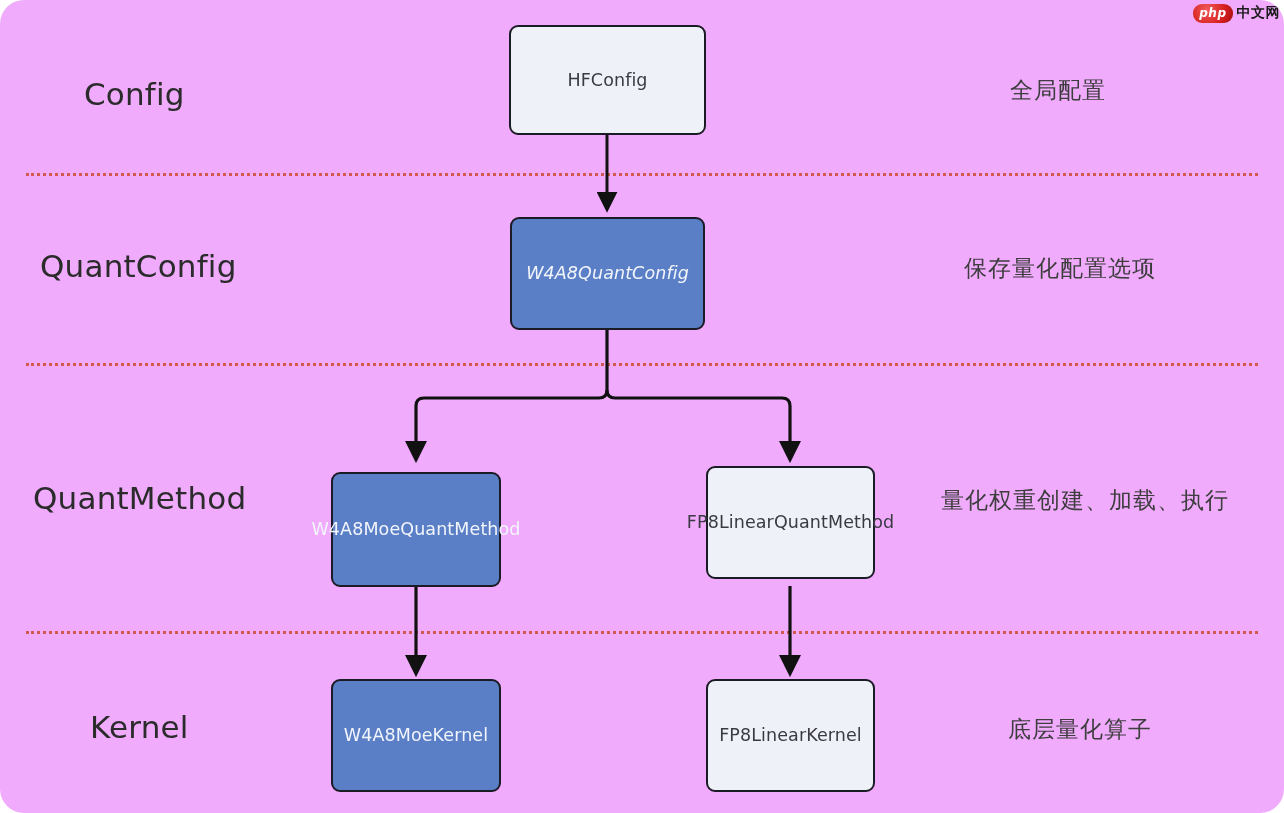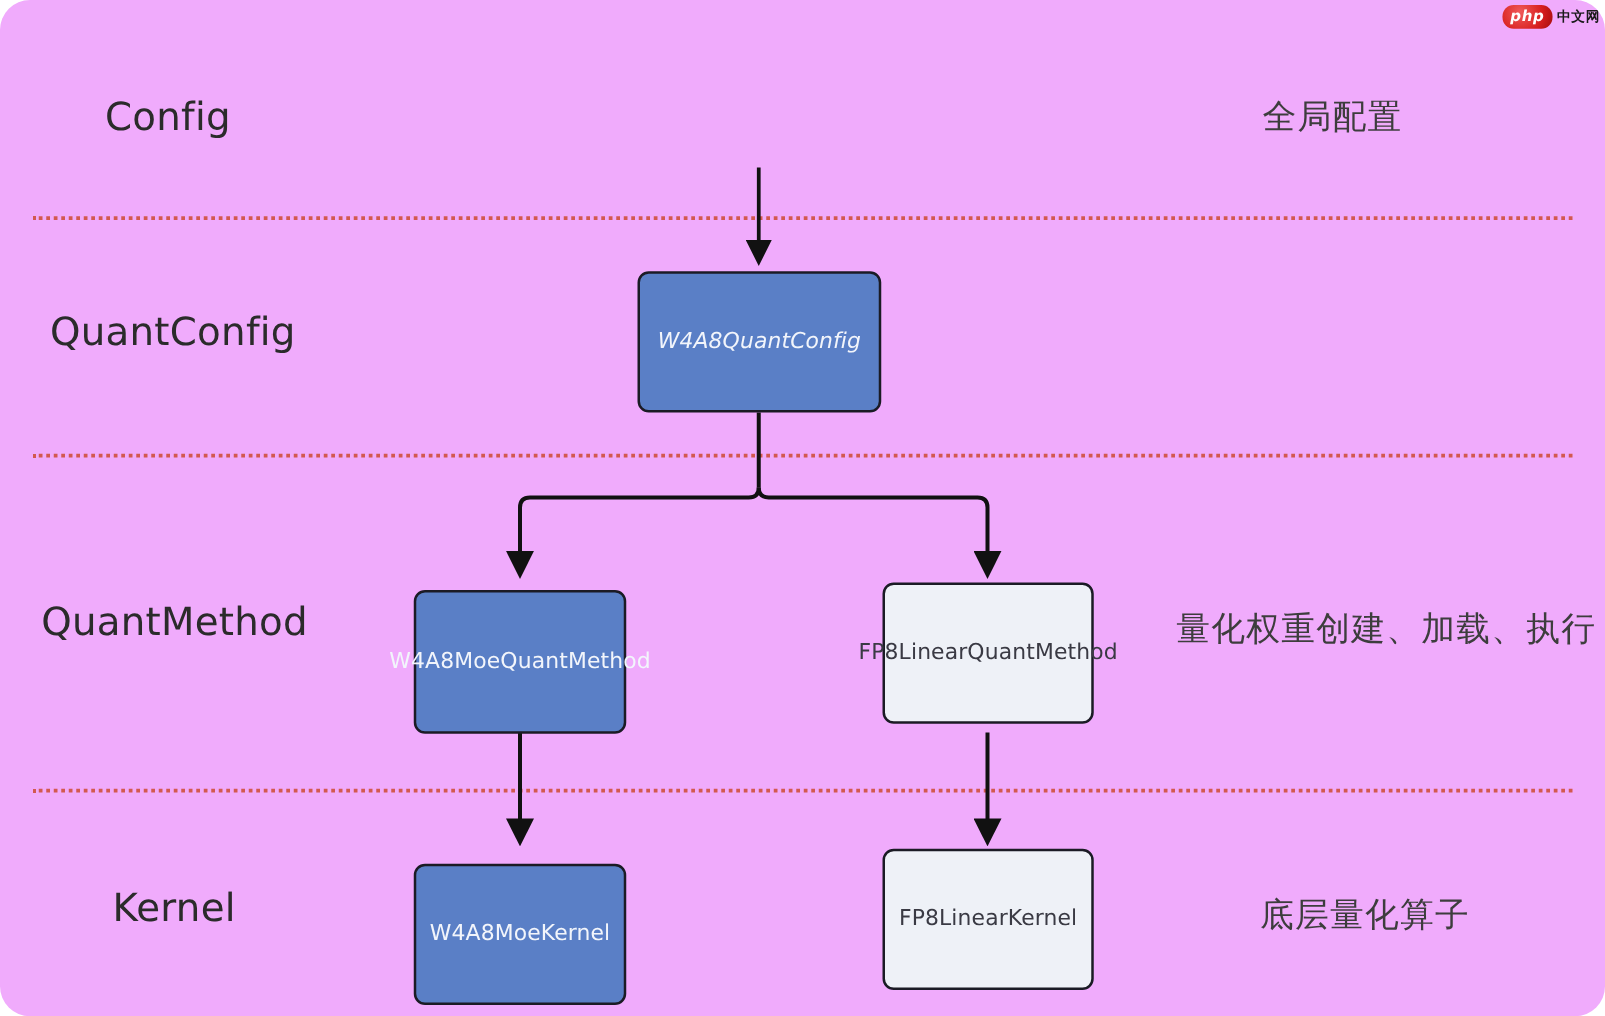--- a/index.html
+++ b/index.html
@@ -35,40 +35,40 @@
     font-size: 12px;
     font-weight: bold;
     font-style: italic;
     line-height: 16px;
     padding: 1px 6px 2px 6px;
     border-radius: 9px;
     letter-spacing: 0.5px;
   }
   .wm-text {
     color: #1a1a1a;
-    font-size: 11px;
+    font-size: 14px;
     font-weight: bold;
     letter-spacing: 0.5px;
   }
 
   
   .row-label {
     position: absolute;
     color: #2b2b2b;
     font-size: 31px;
     font-weight: 400;
     letter-spacing: 0.2px;
     white-space: nowrap;
   }
 
   
   .row-note {
     position: absolute;
     color: #3d3d3d;
-    font-size: 27px;
+    font-size: 23px;
     font-weight: 500;
     white-space: nowrap;
     letter-spacing: 1px;
   }
 
   
   .divider {
     position: absolute;
     left: 26px;
     width: 1232px;
@@ -123,20 +123,21 @@
   <div class="divider" style="top:173px;"></div>
   <div class="divider" style="top:363px;"></div>
   <div class="divider" style="top:631px;"></div>
 
   <div class="row-label" style="left:84px; top:76px;">Config</div>
   <div class="row-label" style="left:40px; top:248px;">QuantConfig</div>
   <div class="row-label" style="left:33px; top:480px;">QuantMethod</div>
   <div class="row-label" style="left:90px; top:709px;text-align:right;">Kernel</div>
 
   <div class="row-note" style="left:1010px; top:75px;">全局配置</div>
+  <div class="row-note" style="left:964px; top:253px;">保存量化配置选项</div>
   <div class="row-note" style="left:941px; top:485px;">量化权重创建、加载、执行</div>
   <div class="row-note" style="left:1008px; top:714px;text-align:right;">底层量化算子</div>
 
   <svg id="connectors" viewBox="0 0 1284 813" xmlns="http://www.w3.org/2000/svg">
     <defs>
       <marker id="arrowhead" markerWidth="7" markerHeight="7" refX="5.4" refY="3.5" orient="auto" markerUnits="strokeWidth">
         <path d="M0,0 L7,3.5 L0,7 z" fill="#111111"></path>
       </marker>
     </defs>
 
@@ -146,22 +147,23 @@
 
     <path d="M607,390 Q607,398 599,398 L424,398 Q416,398 416,406 L416,458" stroke="#111111" stroke-width="3.2" fill="none" marker-end="url(#arrowhead)"></path>
 
     <path d="M607,390 Q607,398 615,398 L782,398 Q790,398 790,406 L790,458" stroke="#111111" stroke-width="3.2" fill="none" marker-end="url(#arrowhead)"></path>
 
     <path d="M416,586 L416,672" stroke="#111111" stroke-width="3.2" fill="none" marker-end="url(#arrowhead)"></path>
 
     <path d="M790,586 L790,672" stroke="#111111" stroke-width="3.2" fill="none" marker-end="url(#arrowhead)"></path>
   </svg>
 
+  <div class="node light" style="left:509px; top:25px; width:197px; height:110px;">HFConfig</div>
 
   <div class="node accent" style="left:510px; top:217px; width:195px; height:113px;font-style:italic;">W4A8QuantConfig</div>
 
   <div class="node accent" style="left:331px; top:472px; width:170px; height:115px;">W4A8MoeQuantMethod</div>
   <div class="node light" style="left:706px; top:466px; width:169px; height:113px;">FP8LinearQuantMethod</div>
 
-  <div class="node accent" style="left:331px; top:679px; width:170px; height:113px;margin-top:12px;">W4A8MoeKernel</div>
+  <div class="node accent" style="left:331px; top:679px; width:170px; height:113px;">W4A8MoeKernel</div>
   <div class="node light" style="left:706px; top:679px; width:169px; height:113px;">FP8LinearKernel</div>
 
 </div>
 
 </body></html>

